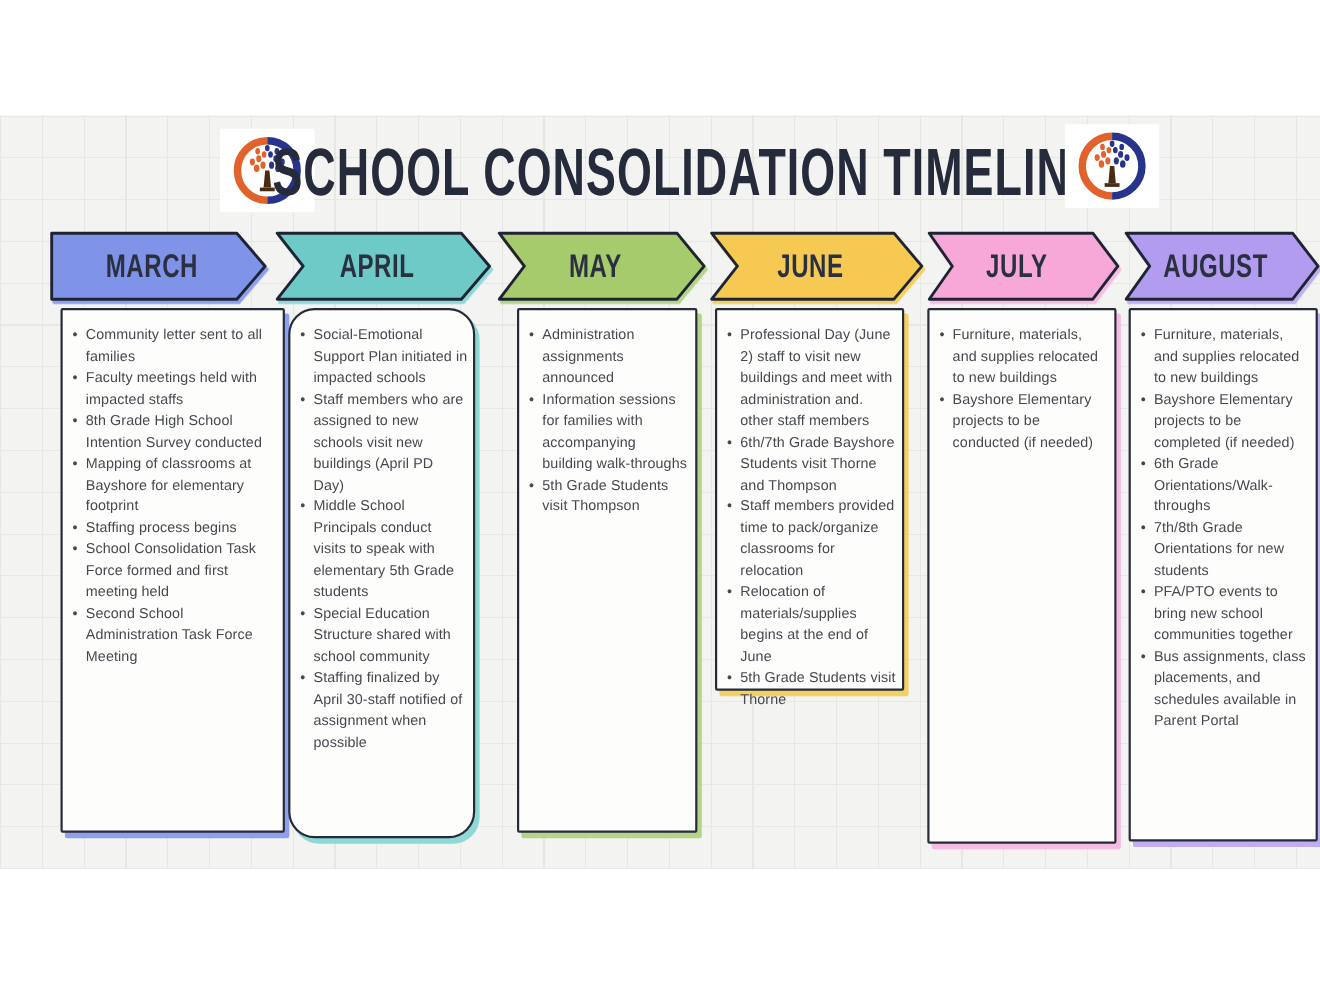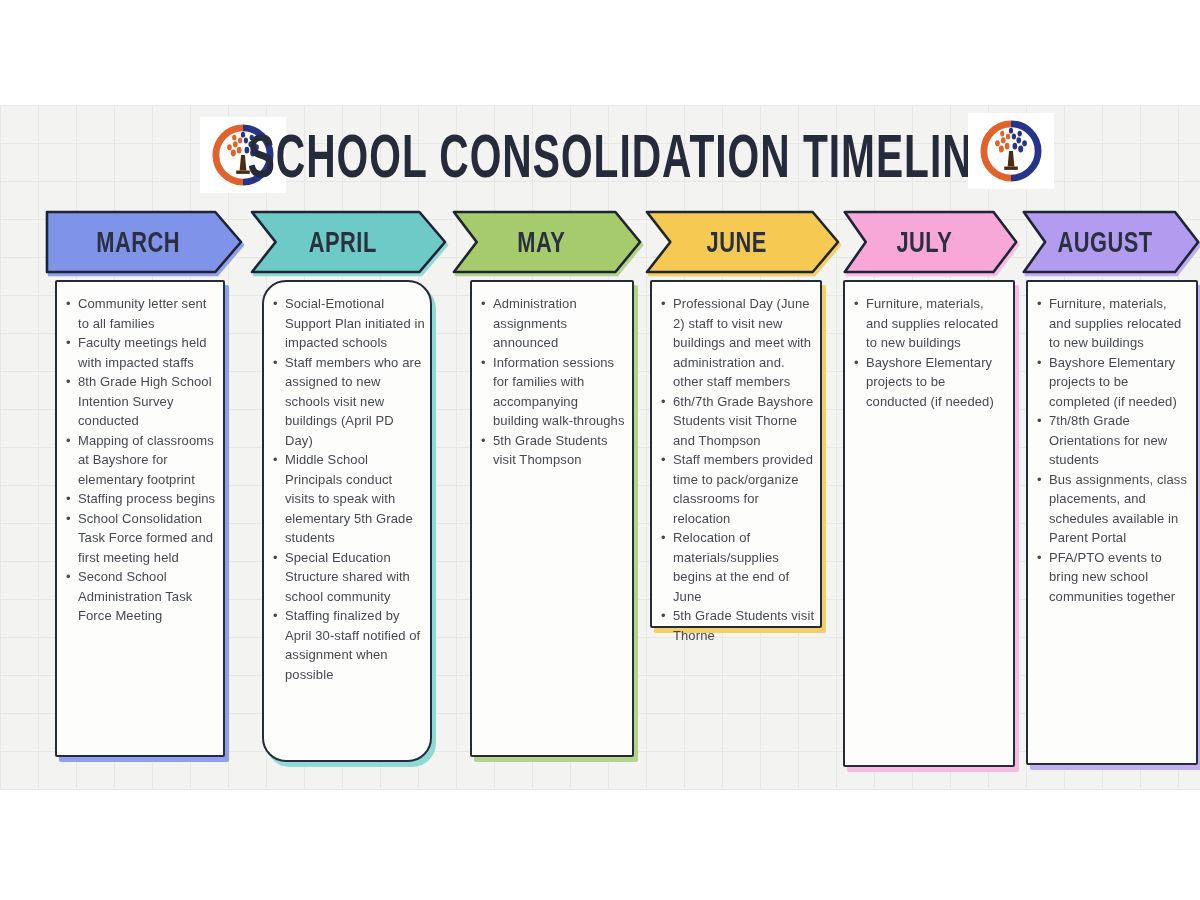--- a/index.html
+++ b/index.html
@@ -131,21 +131,21 @@
   <div id="columns">
   <div class="month-col" style="left: 45px; top: 105px; width: 198px;">
     <div class="arrow">
       <svg class="arrow-svg" viewBox="0 0 200 64" preserveAspectRatio="none" style="filter: drop-shadow(rgb(142, 159, 239) 2px 3px 0px);">
         <polygon class="arrow-poly" points="2,2 172,2 198,32 172,62 2,62" fill="#7f93e8"></polygon>
       </svg>
       <div class="arrow-label">
             <span>MARCH</span>
           </div>
     </div>
-    <div class="card" style="left: 10px; width: 170px; height: 477px; box-shadow: rgb(142, 159, 239) 4px 5px 0px 0px;">
+    <div class="card" style="left: 10px; width: 204px; height: 477px; box-shadow: rgb(142, 159, 239) 4px 5px 0px 0px;">
       <ul class="items">
             <li>Community letter sent to all families</li>
             <li>Faculty meetings held with impacted staffs</li>
             <li>8th Grade High School Intention Survey conducted</li>
             <li>Mapping of classrooms at Bayshore for elementary footprint</li>
             <li>Staffing process begins</li>
             <li>School Consolidation Task Force formed and first meeting held</li>
             <li>Second School Administration Task Force Meeting</li>
           </ul>
     </div>
@@ -232,20 +232,21 @@
         <polygon class="arrow-poly" points="2,2 172,2 198,32 172,62 2,62 26,32" fill="#b19cf0"></polygon>
       </svg>
       <div class="arrow-label">
             <span>AUGUST</span>
           </div>
     </div>
     <div class="card" style="left: 4px; width: 172px; height: 485px; box-shadow: rgb(192, 174, 243) 4px 5px 0px 0px;">
       <ul class="items">
             <li>Furniture, materials, and supplies relocated to new buildings</li>
             <li>Bayshore Elementary projects to be completed (if needed)</li>
+            <li>6th Grade Orientations/Walk-throughs</li>
             <li>7th/8th Grade Orientations for new students</li>
+            <li>PFA/PTO events to bring new school communities together</li>
             <li>Bus assignments, class placements, and schedules available in Parent Portal</li>
-            <li>PFA/PTO events to bring new school communities together</li>
           </ul>
     </div>
   </div>
 </div>
 </div>
 
 </body></html>

